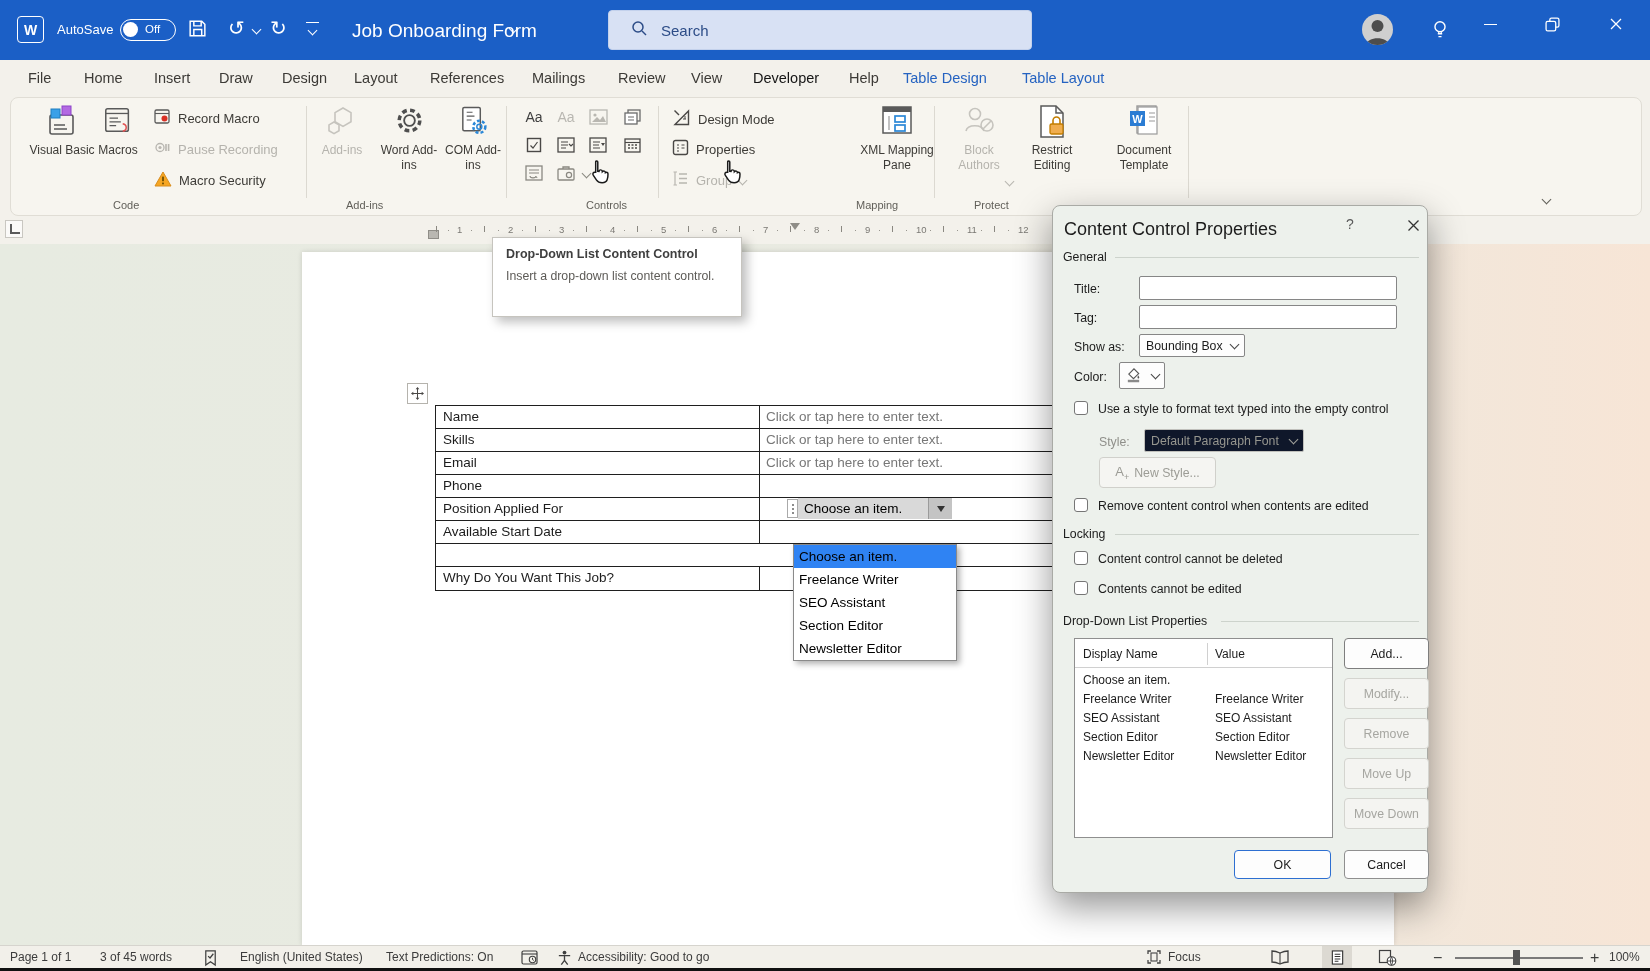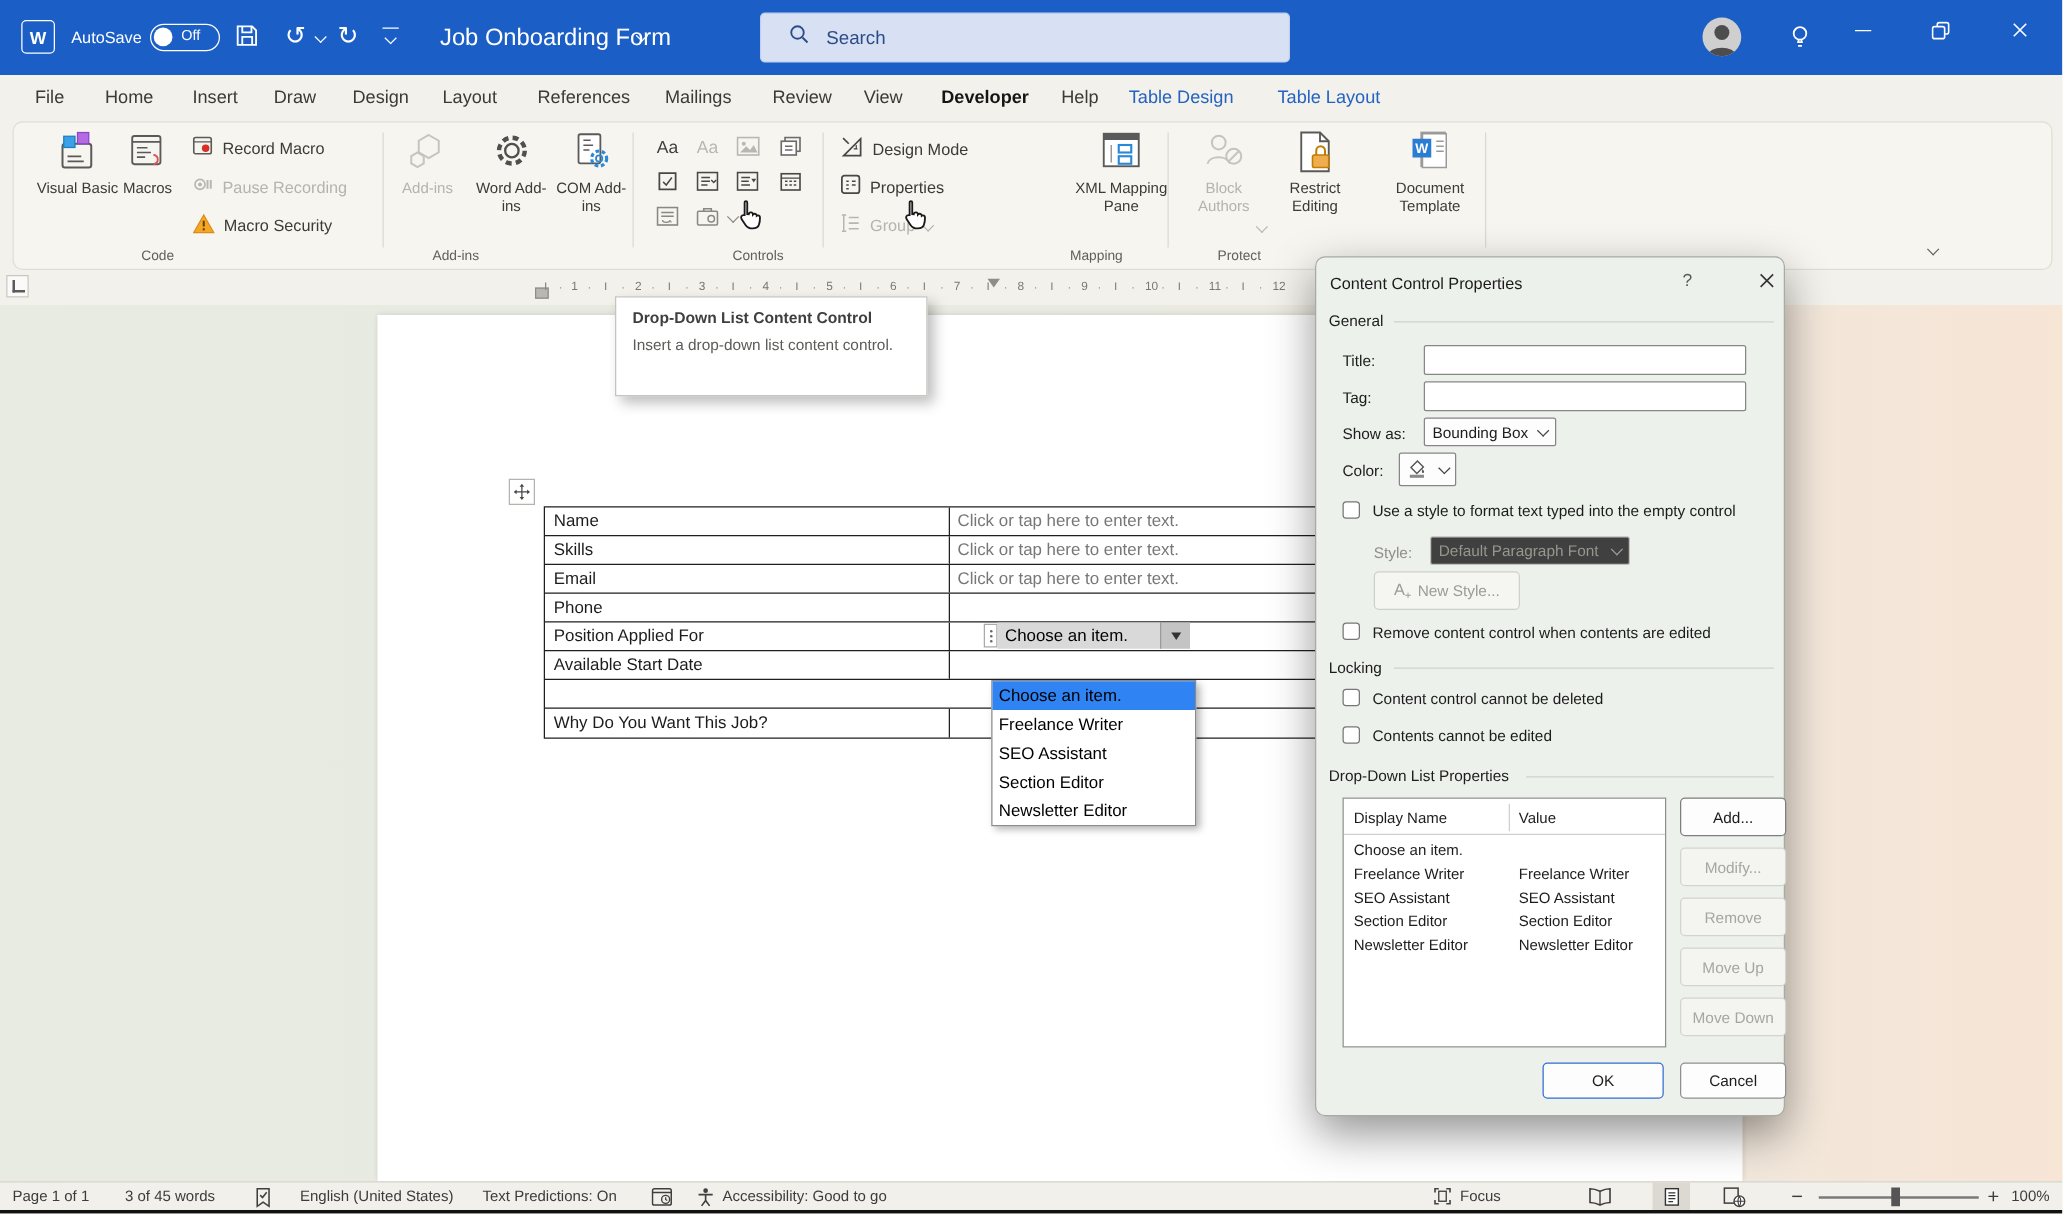--- a/index.html
+++ b/index.html
@@ -7,21 +7,21 @@
     font-family:"Liberation Sans",sans-serif;background:#f3f1eb;-webkit-font-smoothing:antialiased}
   .abs{position:absolute}
   
   #titlebar{position:absolute;left:0;top:0;width:1650px;height:60px;background:#1b5fc6;color:#fff}
   .tbtxt{font-size:13px;color:#fff}
   .chev{display:inline-block;width:6px;height:6px;border-right:1.4px solid currentColor;border-bottom:1.4px solid currentColor;transform:rotate(45deg)}
   .winbtn{position:absolute;top:0;width:46px;height:48px;display:flex;align-items:center;justify-content:center}
   
   #tabrow{position:absolute;left:0;top:60px;width:1650px;height:36px;background:#f3f1eb}
   .tab{position:absolute;top:0;height:36px;line-height:36px;font-size:14.5px;color:#3c3a36;padding:0 4px}
-  .tab.active{font-weight:bold;color:#151515}
+  .tab.active{font-weight:normal;color:#151515}
   .tab.ctx{color:#2563c1}
   .pill{position:absolute;top:63px;height:30px;border-radius:5px;display:flex;align-items:center;gap:7px;
     background:#fff;border:1px solid #c9c7c1;font-size:13.5px;color:#333;padding:0 12px;box-sizing:border-box}
   
   #ribbon{position:absolute;left:10px;top:97px;width:1630px;height:117px;background:#f7f5ef;border:1px solid #e0ddd5;border-radius:8px}
   .rsep{position:absolute;top:8px;width:1px;height:92px;background:#dcd9d1}
   .glabel{position:absolute;top:101px;font-size:11px;color:#615f59;text-align:left}
   .bigbtn{position:absolute;top:6px;text-align:center;font-size:12px;color:#3d3b37;line-height:15px}
   .bigbtn .ric{display:block;height:36px;margin-bottom:3px}
   .dis,.dis *{color:#b5b3ad !important}
@@ -54,21 +54,21 @@
   #tooltip .tb{font-size:12.3px;color:#5d5b57;margin-top:7px;line-height:16px;width:210px}
   
   #dialog{position:absolute;left:1052px;top:205px;width:376px;height:688px;background:#edf1ec;border:1px solid #a9aaa5;
     border-radius:8px;box-shadow:0 14px 36px rgba(0,0,0,.42);z-index:40;box-sizing:border-box}
   .dl{position:absolute;font-size:12.3px;color:#1c1c1c;white-space:nowrap}
   .dl.gray{color:#8f8f8a}
   .drule{position:absolute;height:1px;background:#cdd3cc}
   .dinput{position:absolute;background:#fff;border:1px solid #868686;border-radius:2px;box-sizing:border-box;font-size:12.3px;padding:0 4px}
   .dselect{position:absolute;background:#fdfdfd;border:1px solid #868686;border-radius:2px;box-sizing:border-box;
     font-size:12.3px;color:#1c1c1c;display:flex;align-items:center;justify-content:space-between;padding:0 6px}
-  .dselect.gray{background:#404040;border-color:#c0c0bb;color:#96968f}
+  .dselect.gray{background:#0f172a;border-color:#c0c0bb;color:#96968f}
   .dcb{position:absolute;width:14px;height:14px;background:#fff;border:1px solid #767676;border-radius:3px;box-sizing:border-box}
   .sbtn{position:absolute;left:291px;width:85px;height:31px;border-radius:4px;font-size:12.3px;display:flex;align-items:center;justify-content:center;box-sizing:border-box}
   .sbtn.en{background:#fdfdfd;border:1px solid #7e7e7e;color:#1c1c1c}
   .sbtn.disb{background:#f4f4f1;border:1px solid #d4d4cf;color:#a6a6a1}
   .lr{position:absolute;font-size:12px;color:#1c1c1c;white-space:nowrap}
   
   #statusbar{position:absolute;left:0;top:945px;width:1650px;height:23px;background:#f2f0ea;border-top:1px solid #d6d4ce;font-size:12px;color:#3c3c3c}
   .sitem{position:absolute;top:0;height:23px;line-height:23px;white-space:nowrap}
   #blackstrip{position:absolute;left:0;top:968px;width:1650px;height:3px;background:#111}
 </style>
@@ -553,21 +553,21 @@
     <div class="dditem">Section Editor</div>
     <div class="dditem">Newsletter Editor</div>
   </div>
 
   <div id="tooltip">
     <div class="tt">Drop-Down List Content Control</div>
     <div class="tb">Insert a drop-down list content control.</div>
   </div>
 
   <div id="dialog">
-    <span class="dl" style="left:11px;top:13px;font-size:13px">Content Control Properties</span>
+    <span class="dl" style="left:11px;top:13px;font-size:18px">Content Control Properties</span>
     <span class="abs" style="left:293px;top:10px;font-size:14px;color:#5a5a5a">?</span>
     <span class="abs" style="left:354px;top:12px">
       <svg width="13" height="13" viewBox="0 0 13 13">
           <path d="M1.5 1.5 11.5 11.5M11.5 1.5 1.5 11.5" stroke="#333" stroke-width="1.3"></path>
         </svg>
     </span>
 
     <span class="dl" style="left:10px;top:44px">General</span>
     <div class="drule" style="left:62px;top:51px;width:304px"></div>
     <span class="dl" style="left:21px;top:76px">Title:</span>

